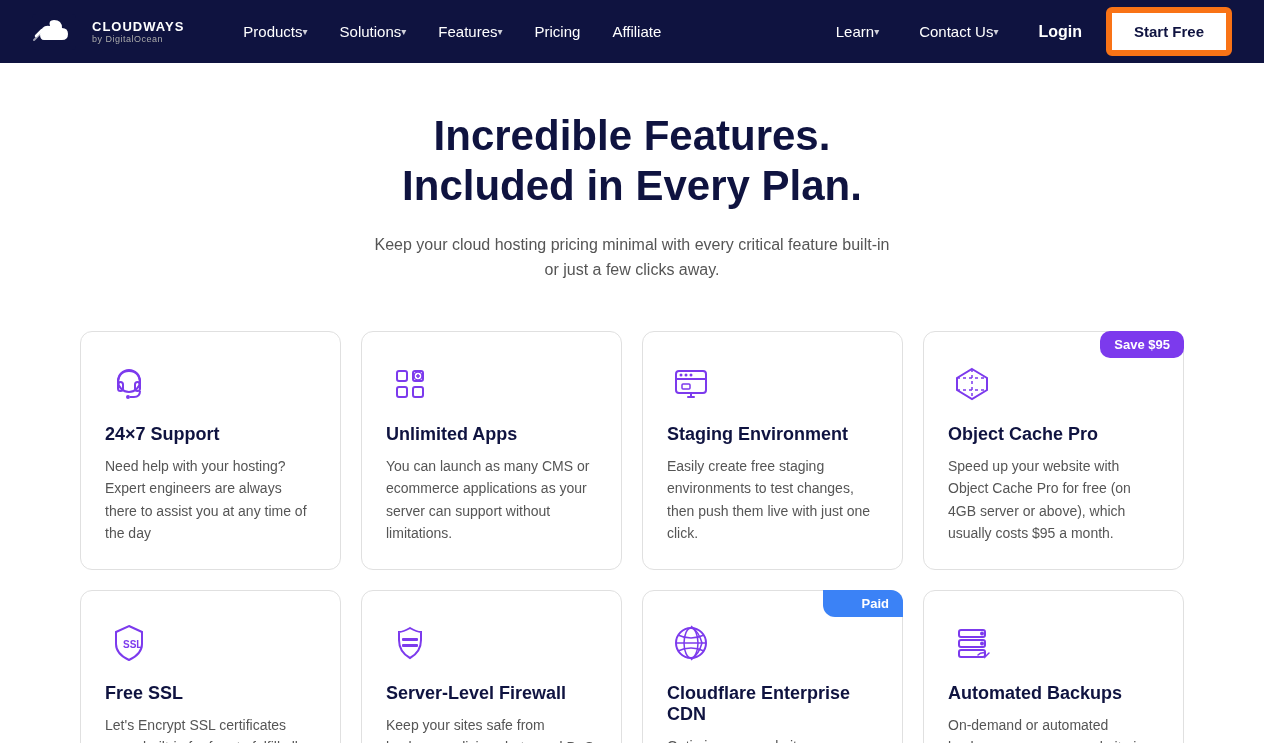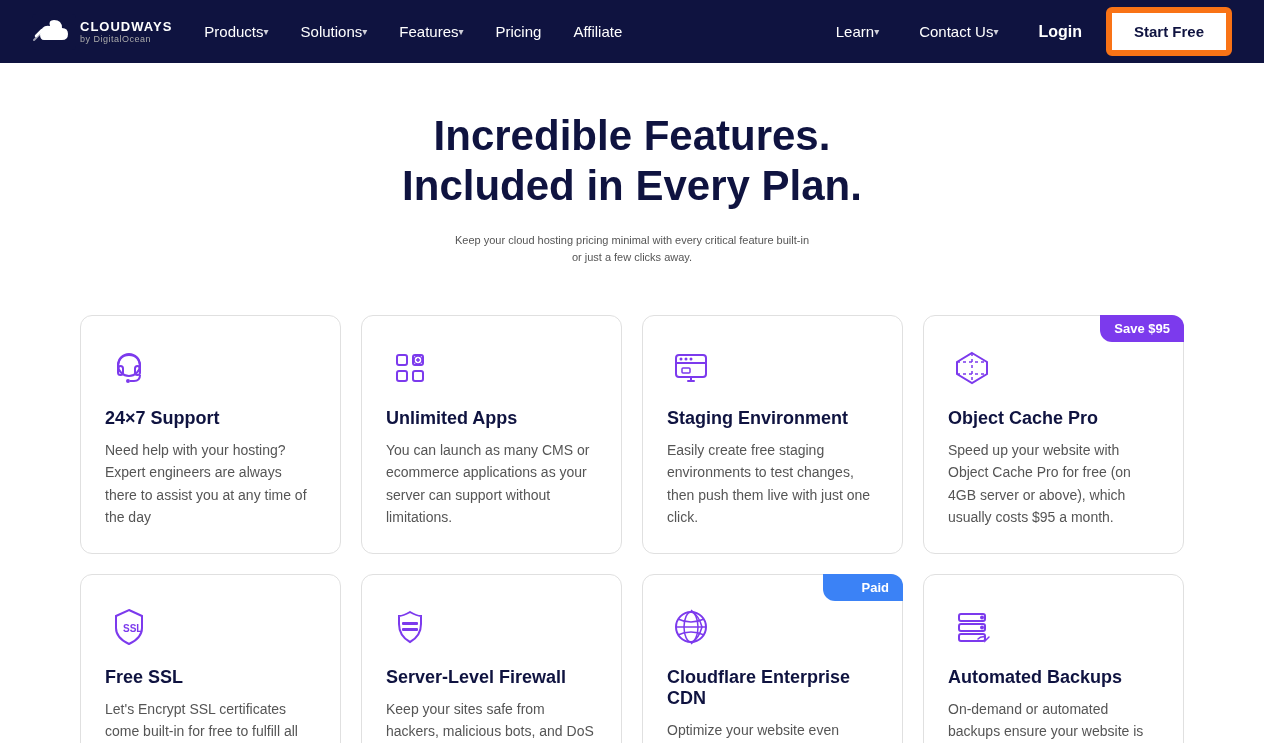--- a/index.html
+++ b/index.html
@@ -10,22 +10,22 @@
       background: #0f1340;
       height: 63px;
       display: flex;
       align-items: center;
       padding: 0 32px;
       gap: 0;
     }
     .nav-logo {
       display: flex;
       align-items: center;
-      gap: 4px;
-      margin-right: 16px;
+      gap: 16px;
+      margin-right: 43px;
     }
     .logo-icon {
       width: 44px;
       height: 36px;
     }
     .nav-links {
       display: flex;
       align-items: center;
       gap: 0;
       flex: 1;
@@ -82,21 +82,21 @@
       margin-bottom: 48px;
     }
     .hero-title {
       font-size: 42px;
       font-weight: 800;
       color: #0f1340;
       line-height: 1.2;
       margin-bottom: 20px;
     }
     .hero-subtitle {
-      font-size: 11px;
+      font-size: 16px;
       color: #555;
       line-height: 1.6;
     }
 
     
     .features-grid {
       display: grid;
       grid-template-columns: repeat(4, 1fr);
       gap: 20px;
     }
@@ -112,21 +112,21 @@
     .feature-badge {
       position: absolute;
       top: -1px;
       right: -1px;
       border-radius: 0 12px 0 12px;
       padding: 6px 14px;
       font-size: 13px;
       font-weight: 700;
       color: #fff;
     }
-    .badge-save { background: #7c3aed; }
+    .badge-save { background: #7c3aed; border-radius: 10px; }
     .badge-paid { background: #3b82f6; padding-left: 39px; }
 
     .feature-icon {
       margin-bottom: 16px;
       width: 48px;
       height: 48px;
       display: flex;
       align-items: center;
       justify-content: center;
     }

